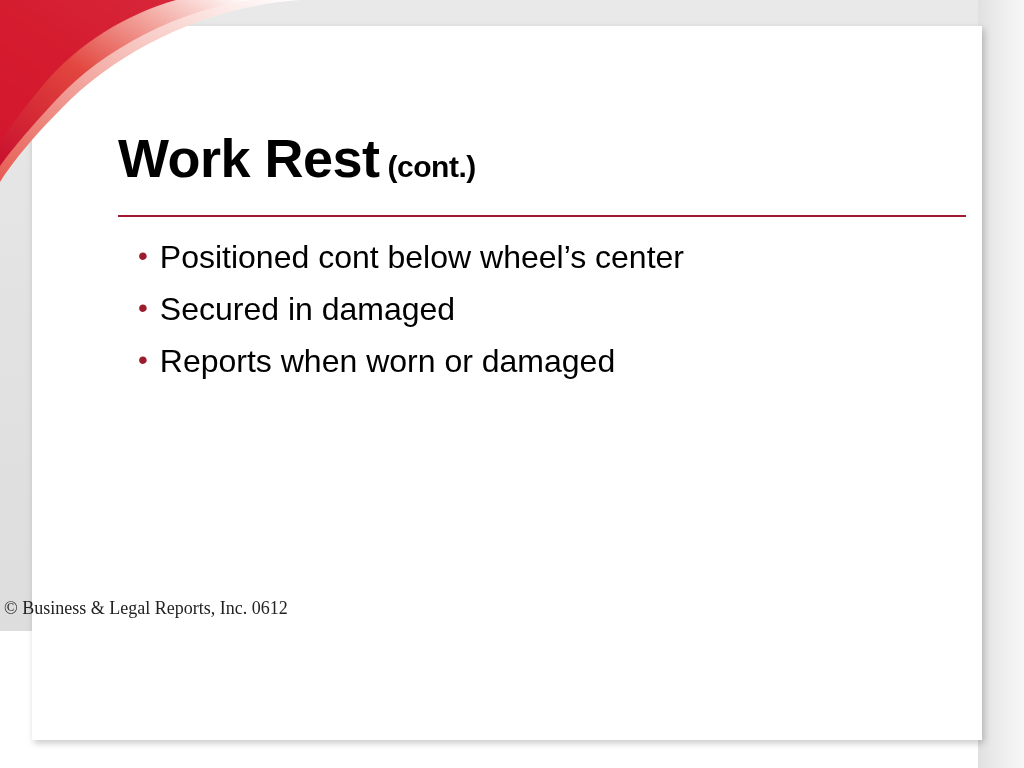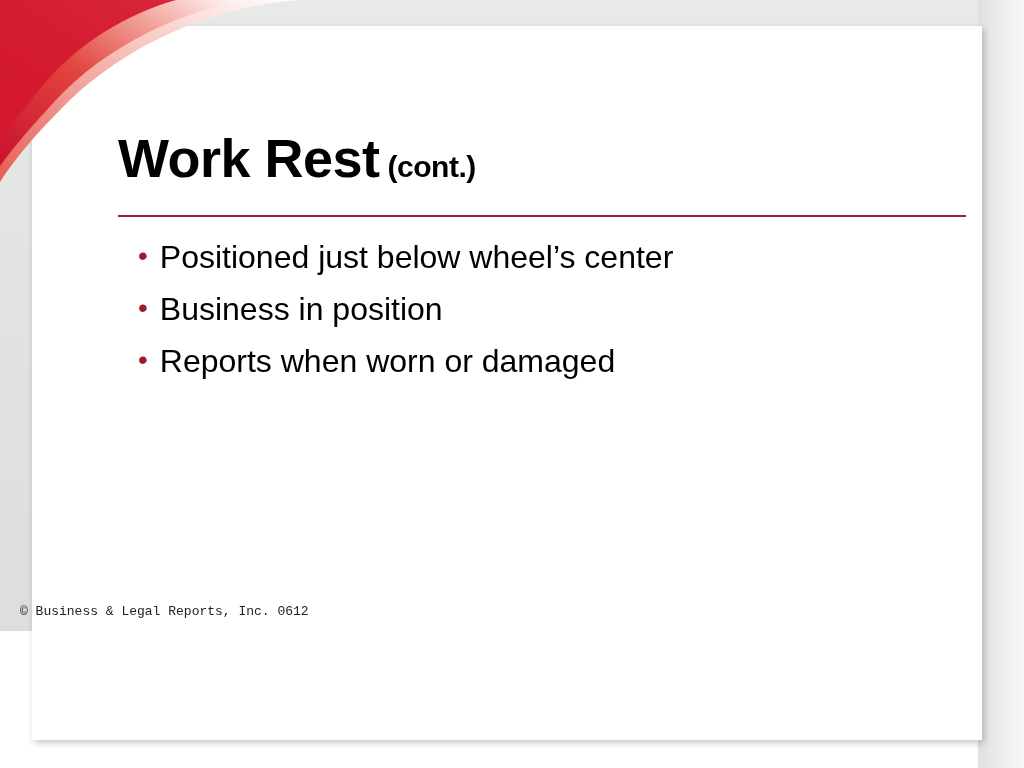--- a/index.html
+++ b/index.html
@@ -109,24 +109,24 @@
   }
   .bullet-dot {
     color: #9c1c2e;
     font-size: 28px;
     line-height: 1.72;
     margin-right: 12px;
   }
 
   .footer {
     position: absolute;
-    left: 20px;
+    left: 4px;
     bottom: 12px;
-    font-family: Liberation Mono, monospace;
-    font-size: 13px;
+    font-family: Liberation Serif, serif;
+    font-size: 18px;
     color: #222222;
   }
 </style>
 </head>
 <body>
 
 <div class="slide-root">
   <div class="outer-bg"></div>
   <div class="right-band"></div>
 
@@ -154,25 +154,25 @@
   <div class="title-block">
     <h1 class="slide-title">
       <span>Work Rest</span><span class="cont">(cont.)</span>
     </h1>
   </div>
   <div class="title-rule"></div>
 
   <ul class="bullets">
     <li>
       <span class="bullet-dot">•</span>
-      <span>Positioned just below wheel’s center</span>
+      <span>Positioned cont below wheel’s center</span>
     </li>
     <li>
       <span class="bullet-dot">•</span>
-      <span>Business in position</span>
+      <span>Secured in damaged</span>
     </li>
     <li>
       <span class="bullet-dot">•</span>
       <span>Reports when worn or damaged</span>
     </li>
   </ul>
 
   <div class="footer">© Business &amp; Legal Reports, Inc. 0612</div>
 </div>
 

